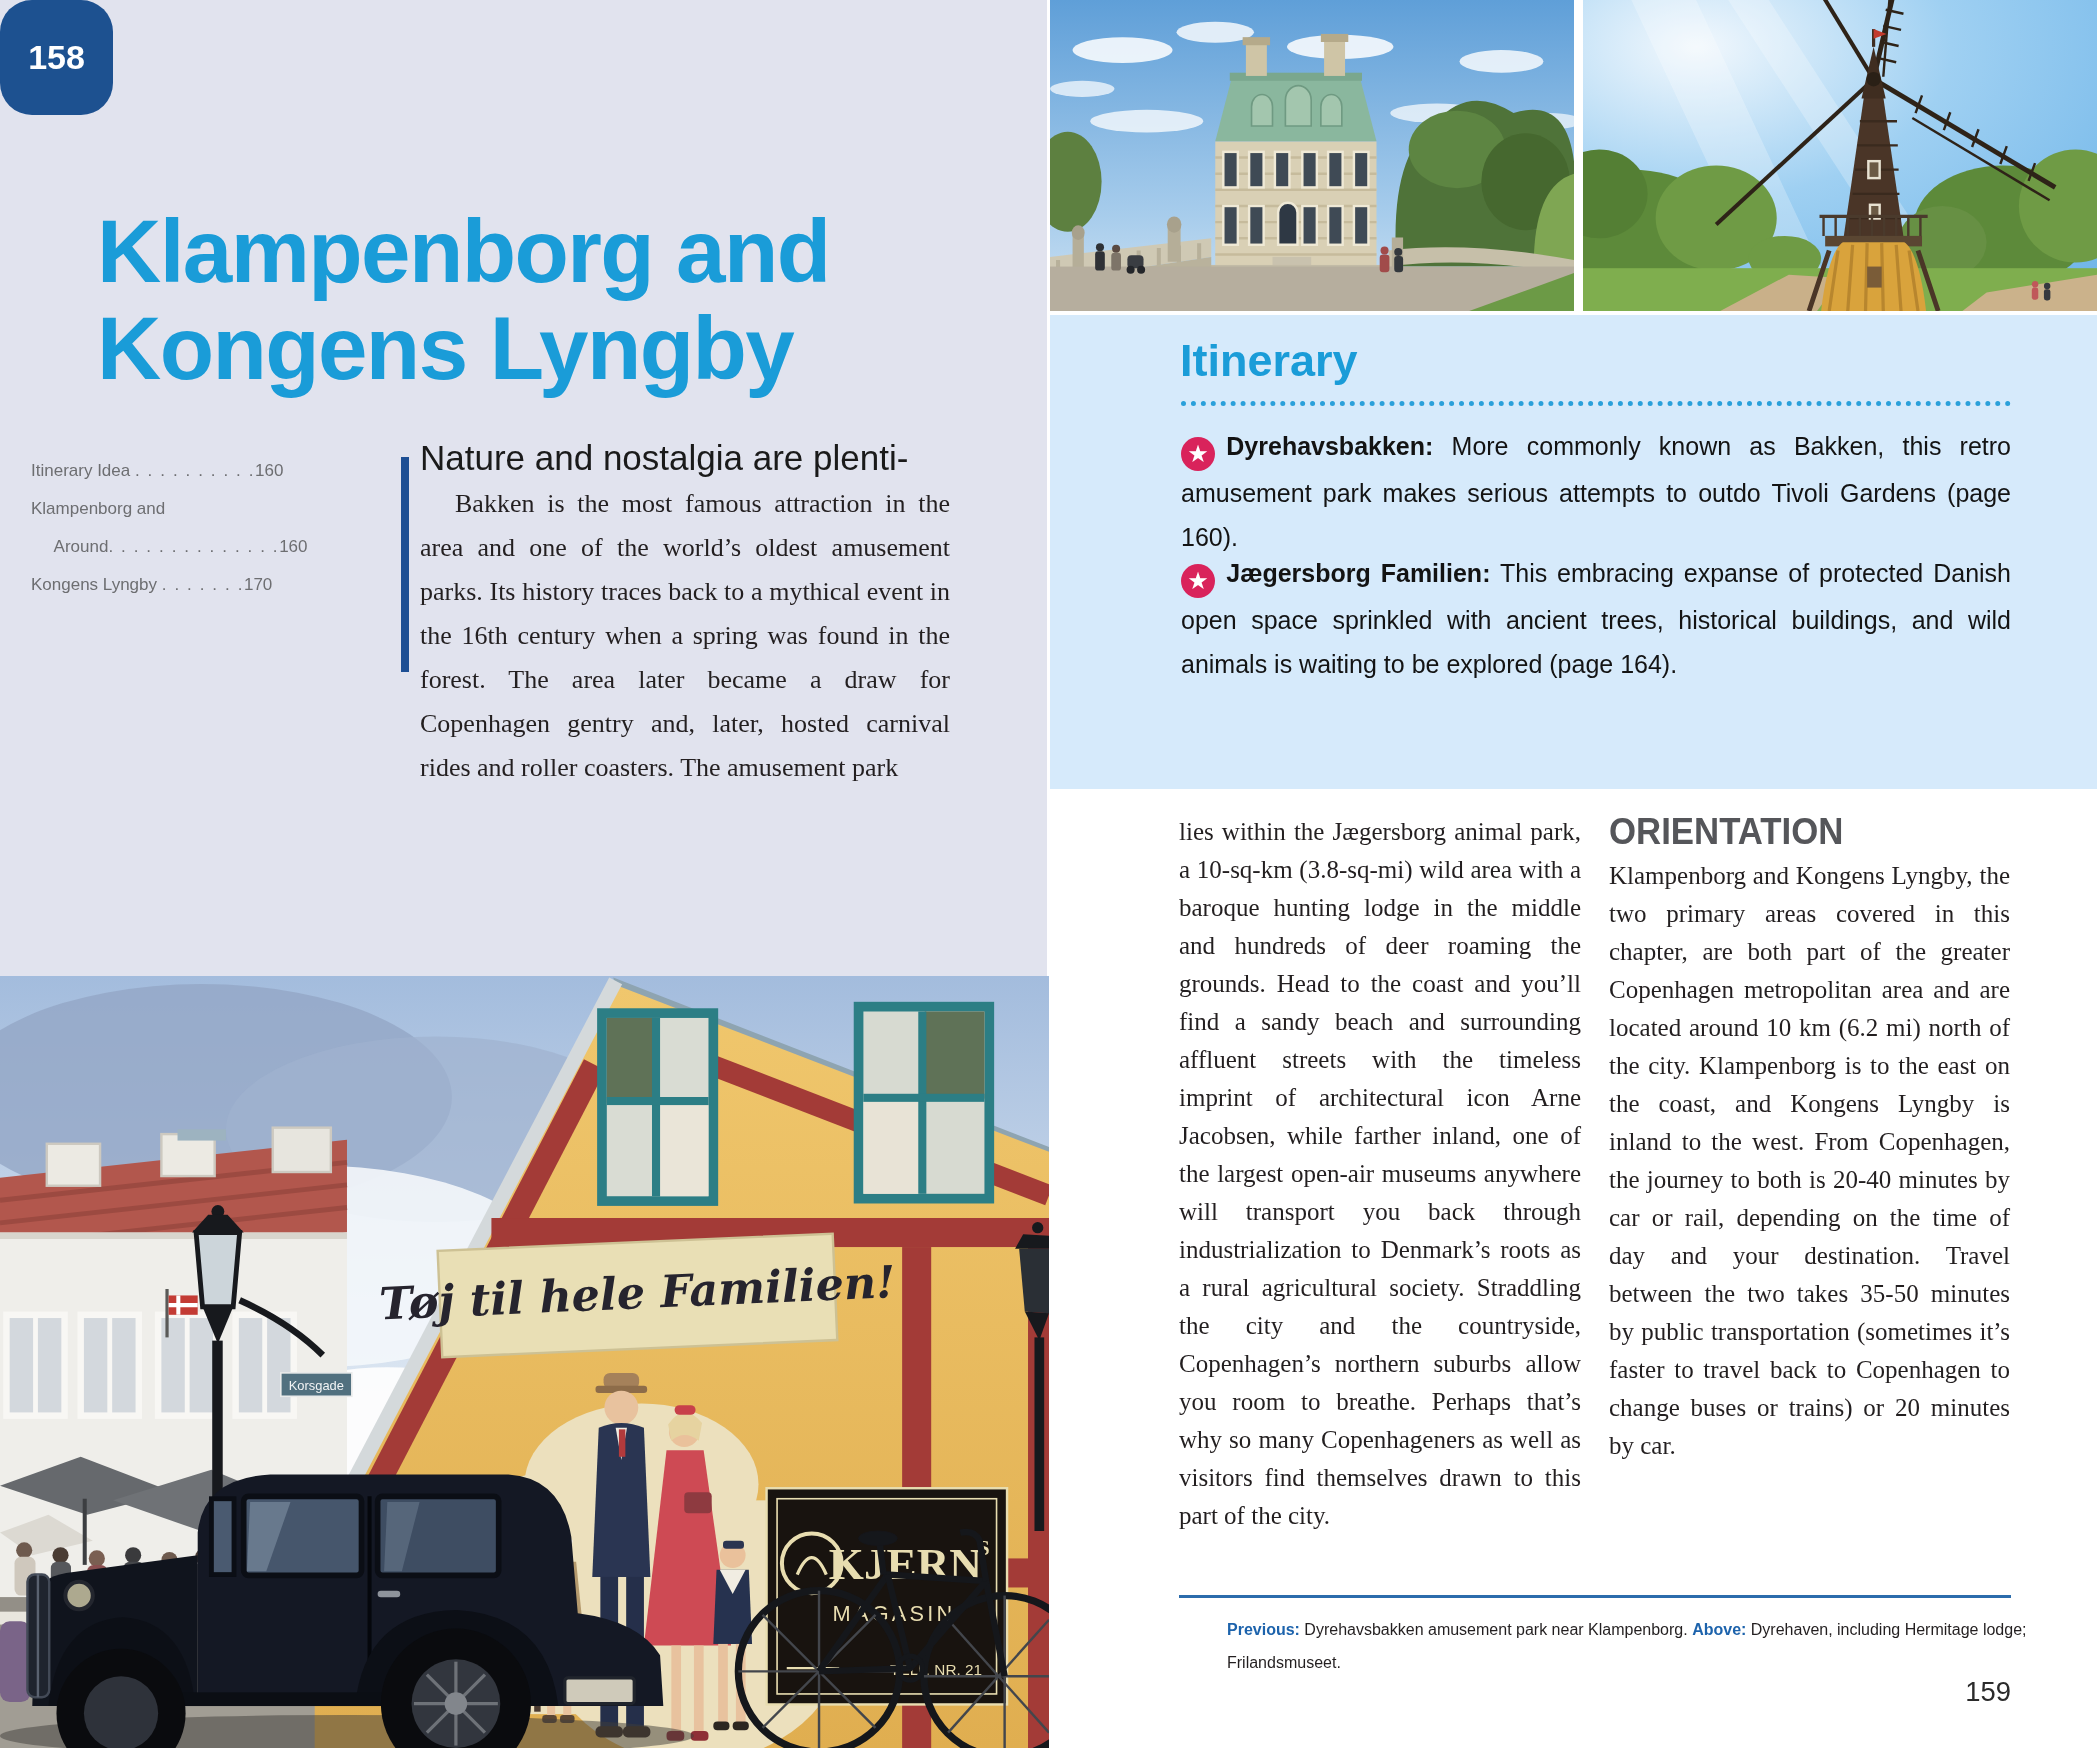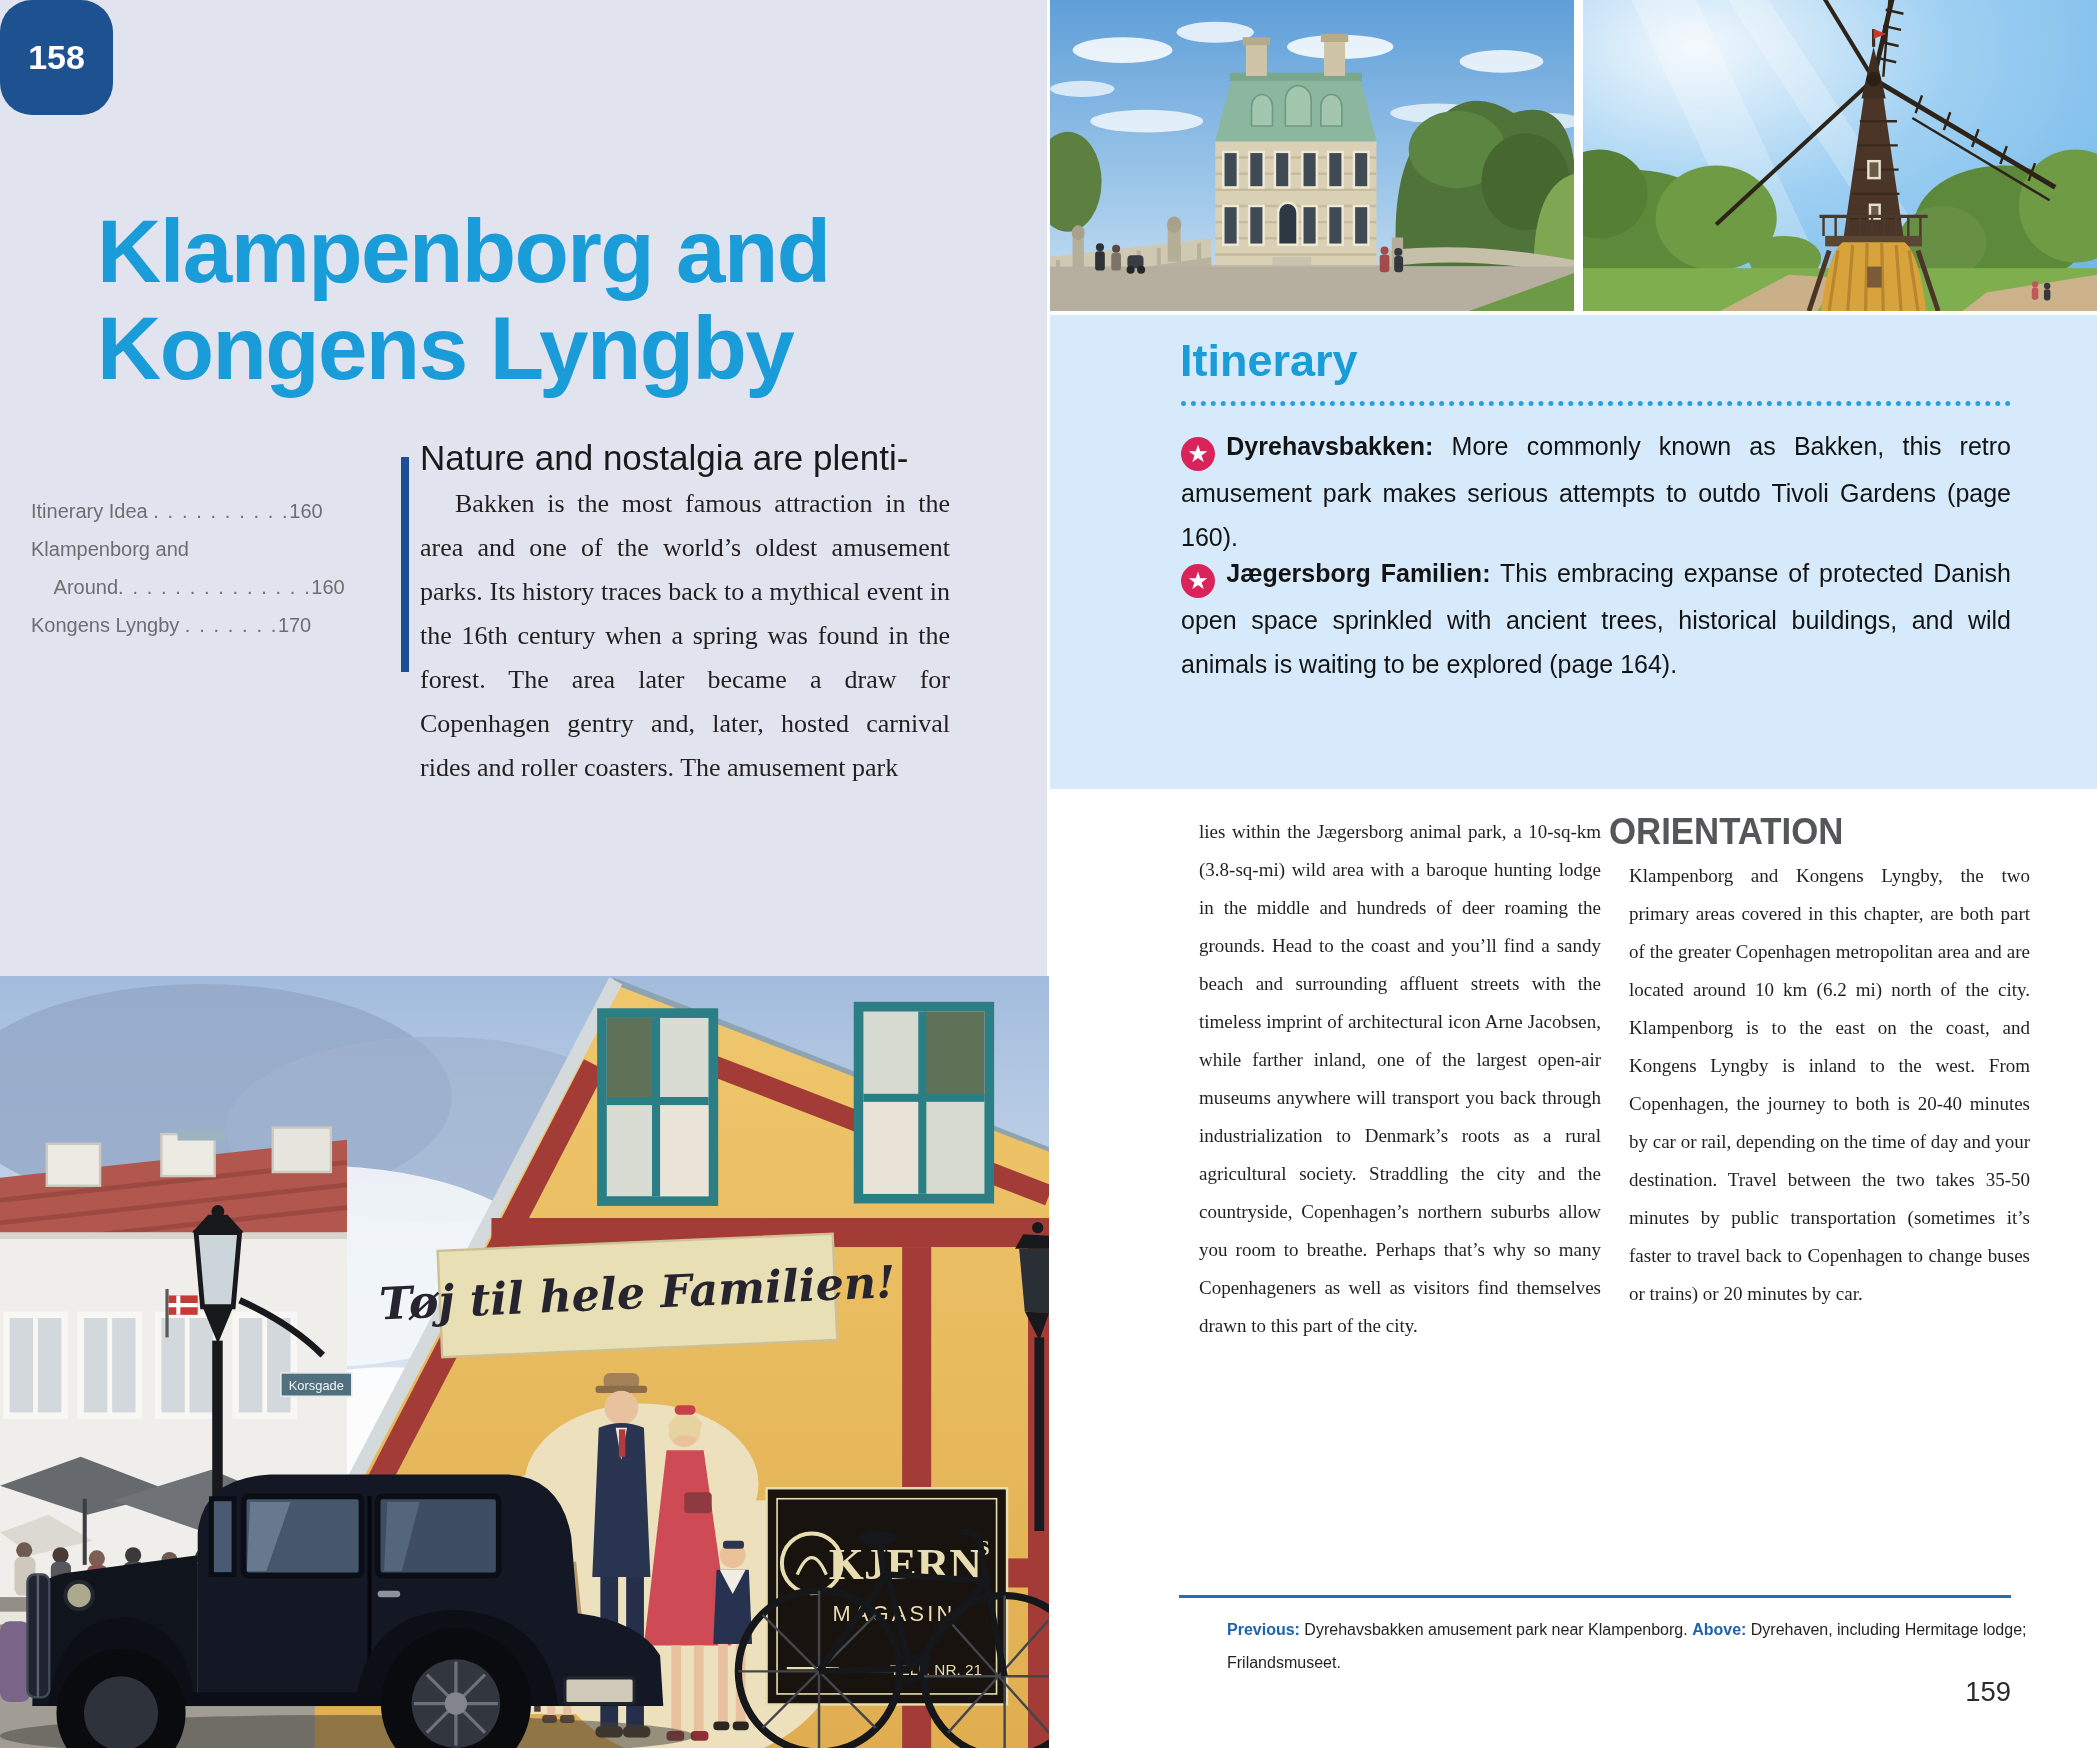--- a/index.html
+++ b/index.html
@@ -4,21 +4,21 @@
 <style>
   html,body{margin:0;padding:0;background:#ffffff;}
   #stage{position:relative;width:2097px;height:1748px;background:#ffffff;overflow:hidden;
          font-family:"Liberation Sans",sans-serif;}
   
   #left-page{position:absolute;left:0;top:0;width:1047px;height:976px;background:#e1e3ee;}
   #folio-left{position:absolute;left:0;top:0;width:113px;height:115px;background:#1d5190;
      color:#ffffff;font-weight:bold;font-size:34px;display:flex;align-items:center;justify-content:center;border-radius:32px;}
   #chapter-title{position:absolute;left:97px;top:203px;color:#1a9cd8;font-weight:bold;
      font-size:89px;line-height:97px;letter-spacing:-1.6px;}
-  #toc{position:absolute;left:31px;top:452px;width:339px;color:#6d6e71;font-size:20px;line-height:38px;margin-top:40px;}
+  #toc{position:absolute;left:31px;top:452px;width:339px;color:#6d6e71;font-size:17px;line-height:38px;}
   .toc-row{white-space:nowrap;}
   .toc-row.indent{padding-left:22.6px;}
   .toc-leader{letter-spacing:1.6px;}
   #intro-bar{position:absolute;left:401px;top:457px;width:8px;height:215px;background:#1d4f94;}
   #intro{position:absolute;left:420px;top:434px;width:530px;color:#231f20;}
   #intro-lead{font-family:"Liberation Sans",sans-serif;font-size:35px;line-height:48px;color:#1a1a1a;display:block;}
   .intro-para{font-family:"Liberation Serif",serif;font-size:26px;line-height:44px;
      text-align:justify;margin:0;hyphens:none;}
   .intro-para.second{text-indent:35px;}
   
@@ -27,22 +27,22 @@
   #highlights{position:absolute;left:1050px;top:315px;width:1047px;height:474px;background:#d6eafb;}
   #highlights-title{position:absolute;left:130px;top:20px;color:#1a9cd8;font-weight:bold;font-size:45px;}
   #highlights-rule{position:absolute;left:131px;top:86px;width:830px;border-top:5.6px dotted #2aa0da;}
   .hl-item{position:absolute;left:131px;width:830px;font-size:25px;line-height:44px;color:#131313;
      text-align:justify;hyphens:none;}
   .hl-item .star{display:inline-flex;width:34px;height:34px;border-radius:50%;background:#d9235b;
      color:#ffffff;font-size:24px;align-items:center;justify-content:center;vertical-align:-6.5px;margin-right:11.3px;}
   .hl-item b{font-weight:bold;}
   #hl-0{top:109px;} #hl-1{top:236px;} #hl-2{top:367px;}
   
-  .bodycol{position:absolute;font-family:"Liberation Serif",serif;font-size:19px;line-height:38px;
-     color:#231f20;text-align:justify;hyphens:none;margin-left:20px;}
+  .bodycol{position:absolute;font-family:"Liberation Serif",serif;font-size:25px;line-height:38px;
+     color:#231f20;text-align:justify;hyphens:none;}
   #col1{left:1179px;top:813px;width:402px;}
   #col2{left:1609px;top:857px;width:401px;}
   #orientation{position:absolute;left:1609px;top:811px;color:#55565a;font-weight:bold;
      font-size:37px;letter-spacing:0px;transform:scaleX(0.94);transform-origin:left;}
   
   #caption-rule{position:absolute;left:1179px;top:1595px;width:832px;border-top:3.2px solid #2b6cac;}
   #caption{position:absolute;left:1179px;top:1613px;width:832px;font-size:16px;line-height:33px;color:#231f20;margin-left:48px;}
   .cap-label{color:#1d63ac;font-weight:bold;}
   #folio-right{position:absolute;left:1930px;top:1676px;width:81px;text-align:right;
      font-size:27.4px;color:#2b2b2b;}

